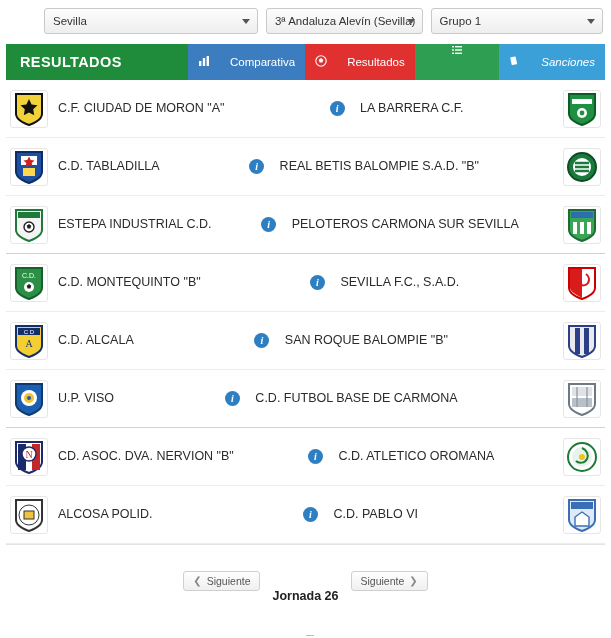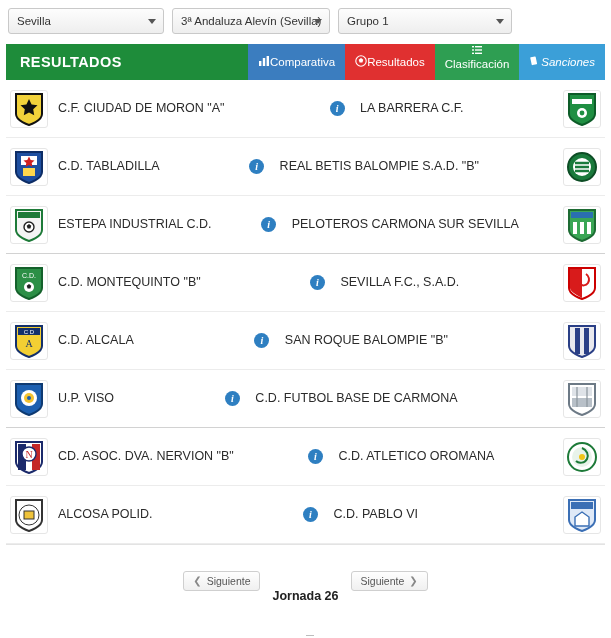--- a/index.html
+++ b/index.html
@@ -31,21 +31,21 @@
     border-radius: 3px;
     background: linear-gradient(#fdfdfd, #eeeeee);
     font-size: 11.5px;
     color: #333;
     display: flex;
     align-items: center;
     padding: 0 22px 0 8px;
     white-space: nowrap;
     overflow: hidden;
   }
-  .sel-1 { width: 156px; }
+  .sel-1 { width: 216px; margin-left: 36px; }
   .sel-2 { width: 158px; }
   .sel-3 { width: 174px; }
   .sel .caret {
     position: absolute;
     right: 7px;
     top: 50%;
     margin-top: -2px;
     width: 0; height: 0;
     border-left: 4px solid transparent;
     border-right: 4px solid transparent;
@@ -67,21 +67,21 @@
     font-size: 14.5px;
     letter-spacing: .4px;
     display: flex;
     align-items: center;
     padding-left: 14px;
     flex: 1 1 auto;
   }
   .tab {
     display: flex;
     align-items: center;
-    gap: 0;
+    gap: 20px;
     color: #fff;
     padding: 0 10px;
     font-size: 11.5px;
     white-space: nowrap;
   }
   .tab-comparativa { background: #3b7dbf; }
   .tab-resultados  { background: #e03030; }
   .tab-clasificacion { background: #2e9e52; flex-direction: column; }
   .tab-sanciones   { background: #3b9fd8; font-style: italic; }
   .tab .tico { font-size: 11px; line-height: 1; }

